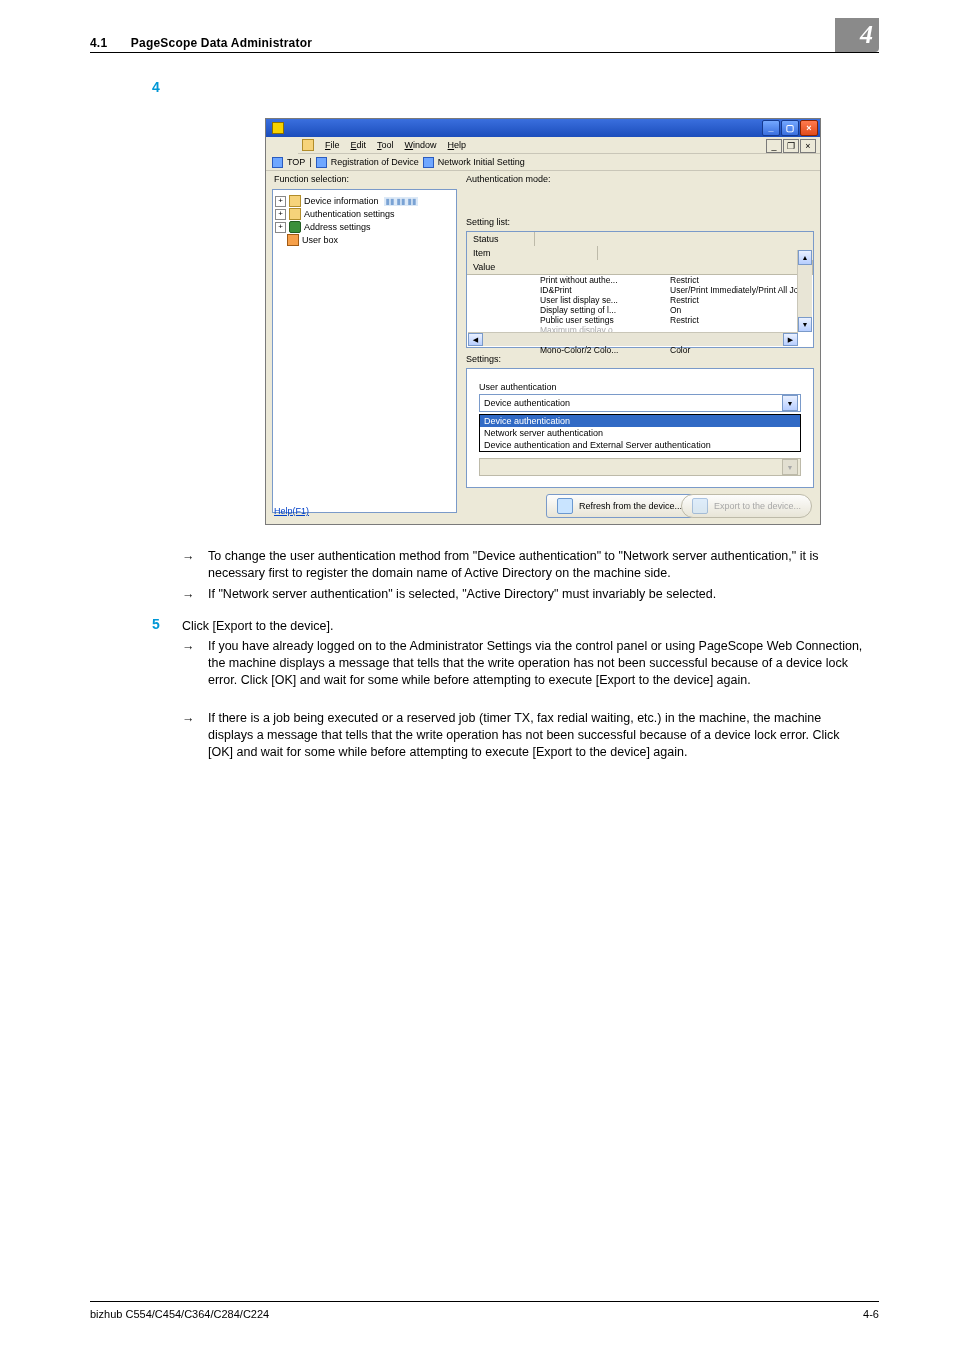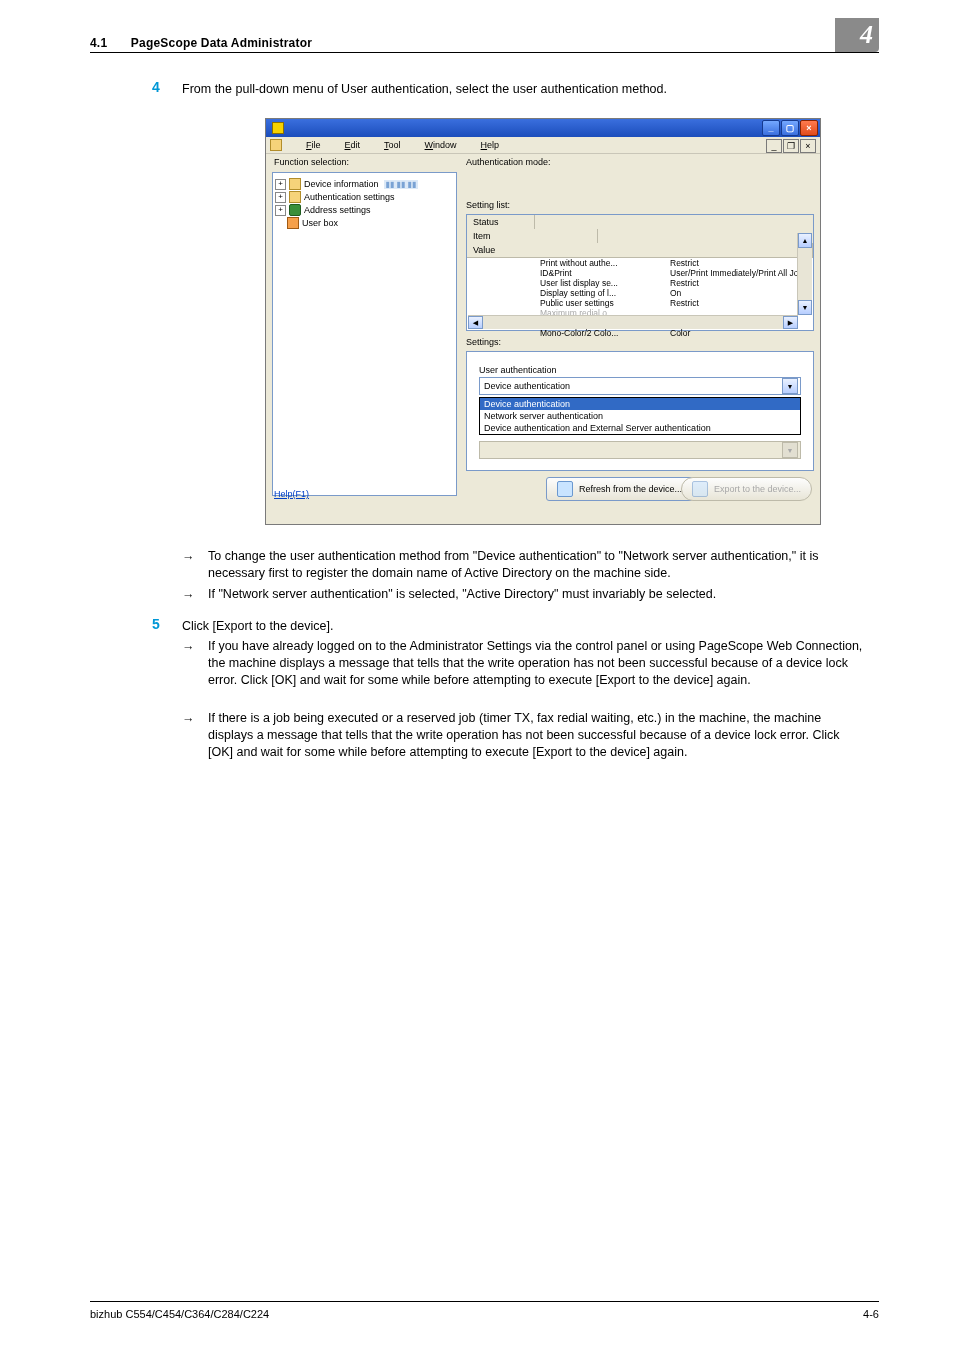--- a/index.html
+++ b/index.html
@@ -92,22 +92,23 @@
   .scr-titlebar .t-left .t-icon { width:10px;height:10px;background:#f6d200;border:1px solid #8a6f00;}
   .scr-winbtns { display:flex; gap:1px; }
   .scr-winbtns .wb { width:16px;height:14px;background:linear-gradient(#74a8ff,#3a6fde);border:1px solid #153a8f;border-radius:2px;display:flex;align-items:center;justify-content:center;font-size:9px;font-weight:bold;color:#fff;}
   .scr-winbtns .wb.close{background:linear-gradient(#ff7a4f,#e24b1b);border-color:#8a2300;}
   .scr-menubar {
     height: 16px;
     background:#ece9d8;
     border-bottom:1px solid #c9c6b8;
     display:flex; align-items:center;
     padding:0 4px;
-    gap:24px;
+    gap:11px;
     color:#000;
+    margin-left:32px;
   }
   .scr-menubar span.k { text-decoration: underline; }
   .scr-mdi {
     position:absolute; right:4px; top:20px; display:flex; gap:1px;
   }
   .scr-mdi .mdib{width:14px;height:12px;background:#ece9d8;border:1px solid #7a7a7a;display:flex;align-items:center;justify-content:center;font-size:9px;color:#000;}
   .scr-breadcrumb{
     height:16px;background:#ece9d8;border-bottom:1px solid #c9c6b8;
     display:flex;align-items:center;padding:0 6px;gap:4px;color:#000;
   }
@@ -206,21 +207,20 @@
   <div class="section-header">
     <span class="section-header-num">4.1</span>
     <span>PageScope Data Administrator</span>
   </div>
   <div class="top-rule"></div>
   <div class="page-tab">
       <span>4</span>
     </div>
 
   <div class="step-num step4-num">4</div>
-  <div class="step-text step4-text">From the pull-down menu of User authentication, select the user authentication method.</div>
 
   <div class="scr">
     <div class="scr-titlebar">
       <div class="t-left">
         <span class="t-icon"></span>
       </div>
       <div class="scr-winbtns">
         <div class="wb">_</div>
         <div class="wb">▢</div>
         <div class="wb close">×</div>
@@ -231,20 +231,29 @@
       <span><span class="k">F</span><span>ile</span></span>
       <span><span class="k">E</span>dit</span>
       <span><span class="k">T</span>ool</span>
       <span><span class="k">W</span>indow</span>
       <span><span class="k">H</span>elp</span>
     </div>
     <div class="scr-mdi">
       <div class="mdib">_</div>
       <div class="mdib">❐</div>
       <div class="mdib">×</div>
+    </div>
+    <div class="scr-breadcrumb">
+      <span class="bicon"></span>
+      <span>TOP</span>
+      <span>|</span>
+      <span class="bicon"></span>
+      <span>Registration of Device</span>
+      <span class="bicon"></span>
+      <span>Network Initial Setting</span>
     </div>
 
     <div class="scr-body">
       <div class="scr-panel-label" style="left:8px;top:3px;">Function selection:</div>
       <div class="scr-left">
         <div class="scr-tree">
           <div class="tree-row">
             <span class="tree-exp">+</span>
             <span class="tree-ico ico-folder"></span>
             <span class="tlabel">Device information</span>
@@ -297,21 +306,21 @@
               <div class="col-item">Display setting of l...</div>
               <div class="col-value">On</div>
             </div>
           <div class="list-row">
               <div class="col-status"></div>
               <div class="col-item">Public user settings</div>
               <div class="col-value">Restrict</div>
             </div>
           <div class="list-row dim">
               <div class="col-status"></div>
-              <div class="col-item">Maximum redial o...</div>
+              <div class="col-item">Maximum display o...</div>
               <div class="col-value"></div>
             </div>
           <div class="list-row">
               <div class="col-status"></div>
               <div class="col-item">Prohibited Function...</div>
               <div class="col-value">Do not setting</div>
             </div>
           <div class="list-row">
               <div class="col-status"></div>
               <div class="col-item">Mono-Color/2 Colo...</div>

